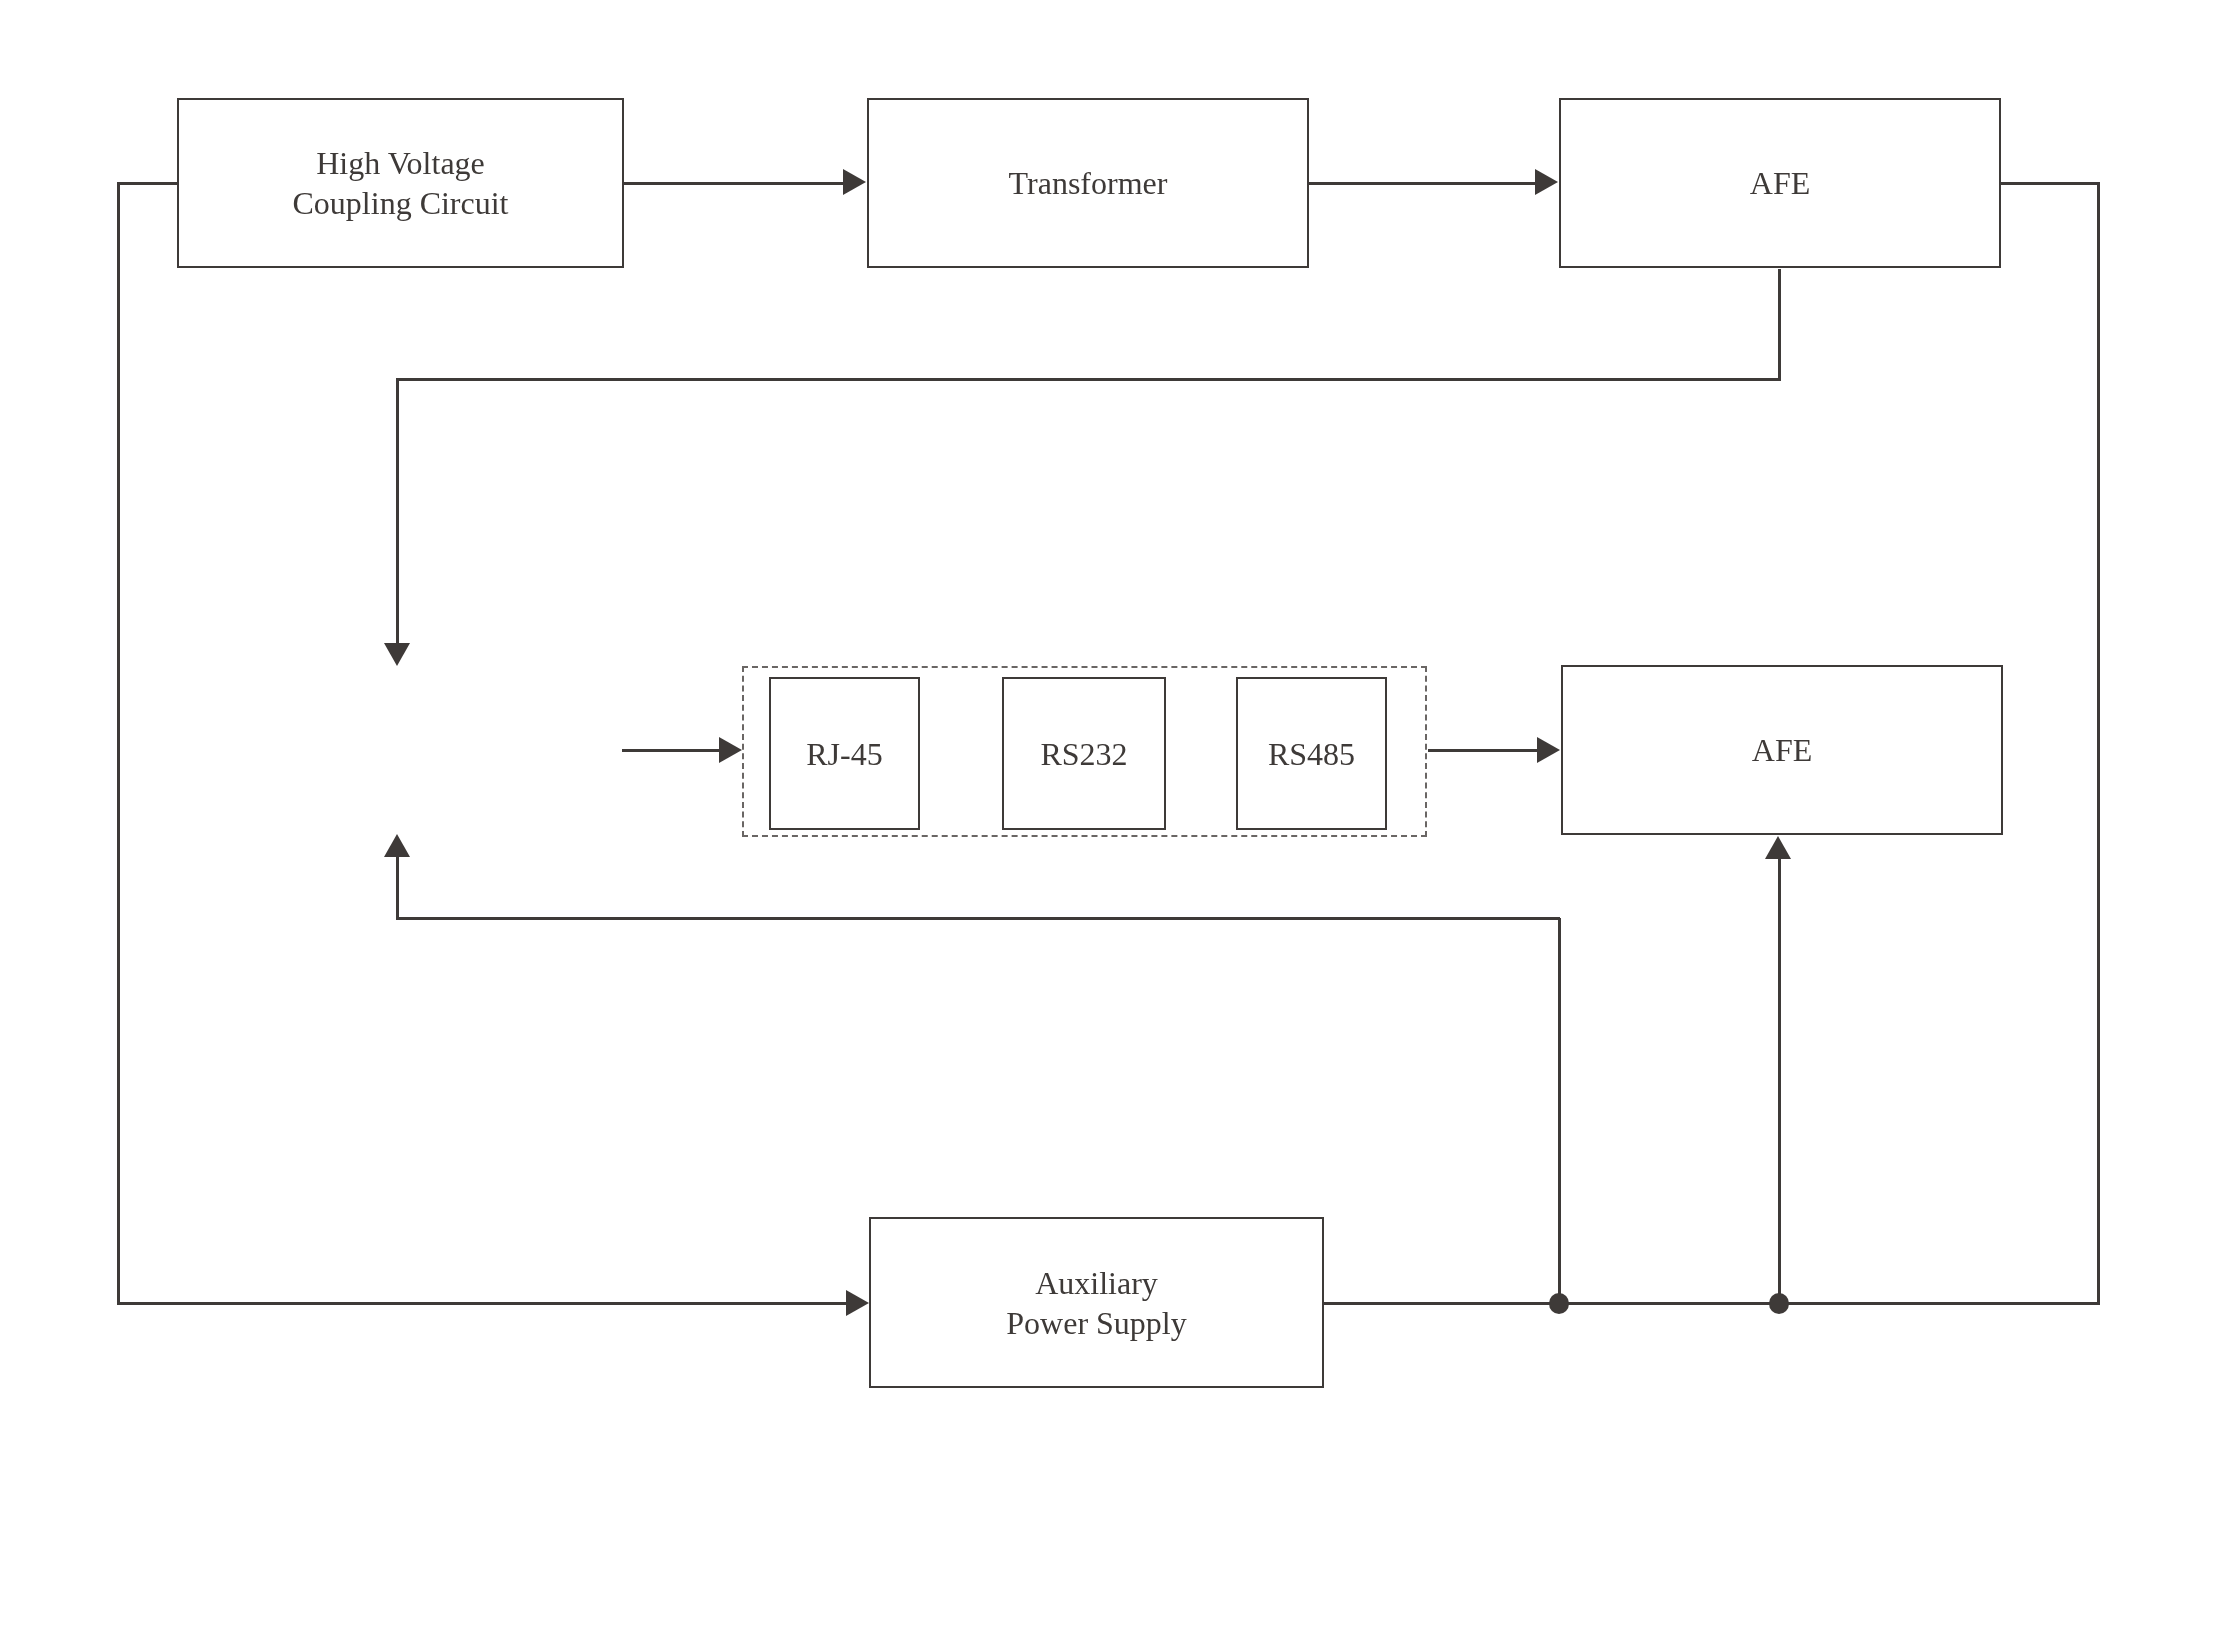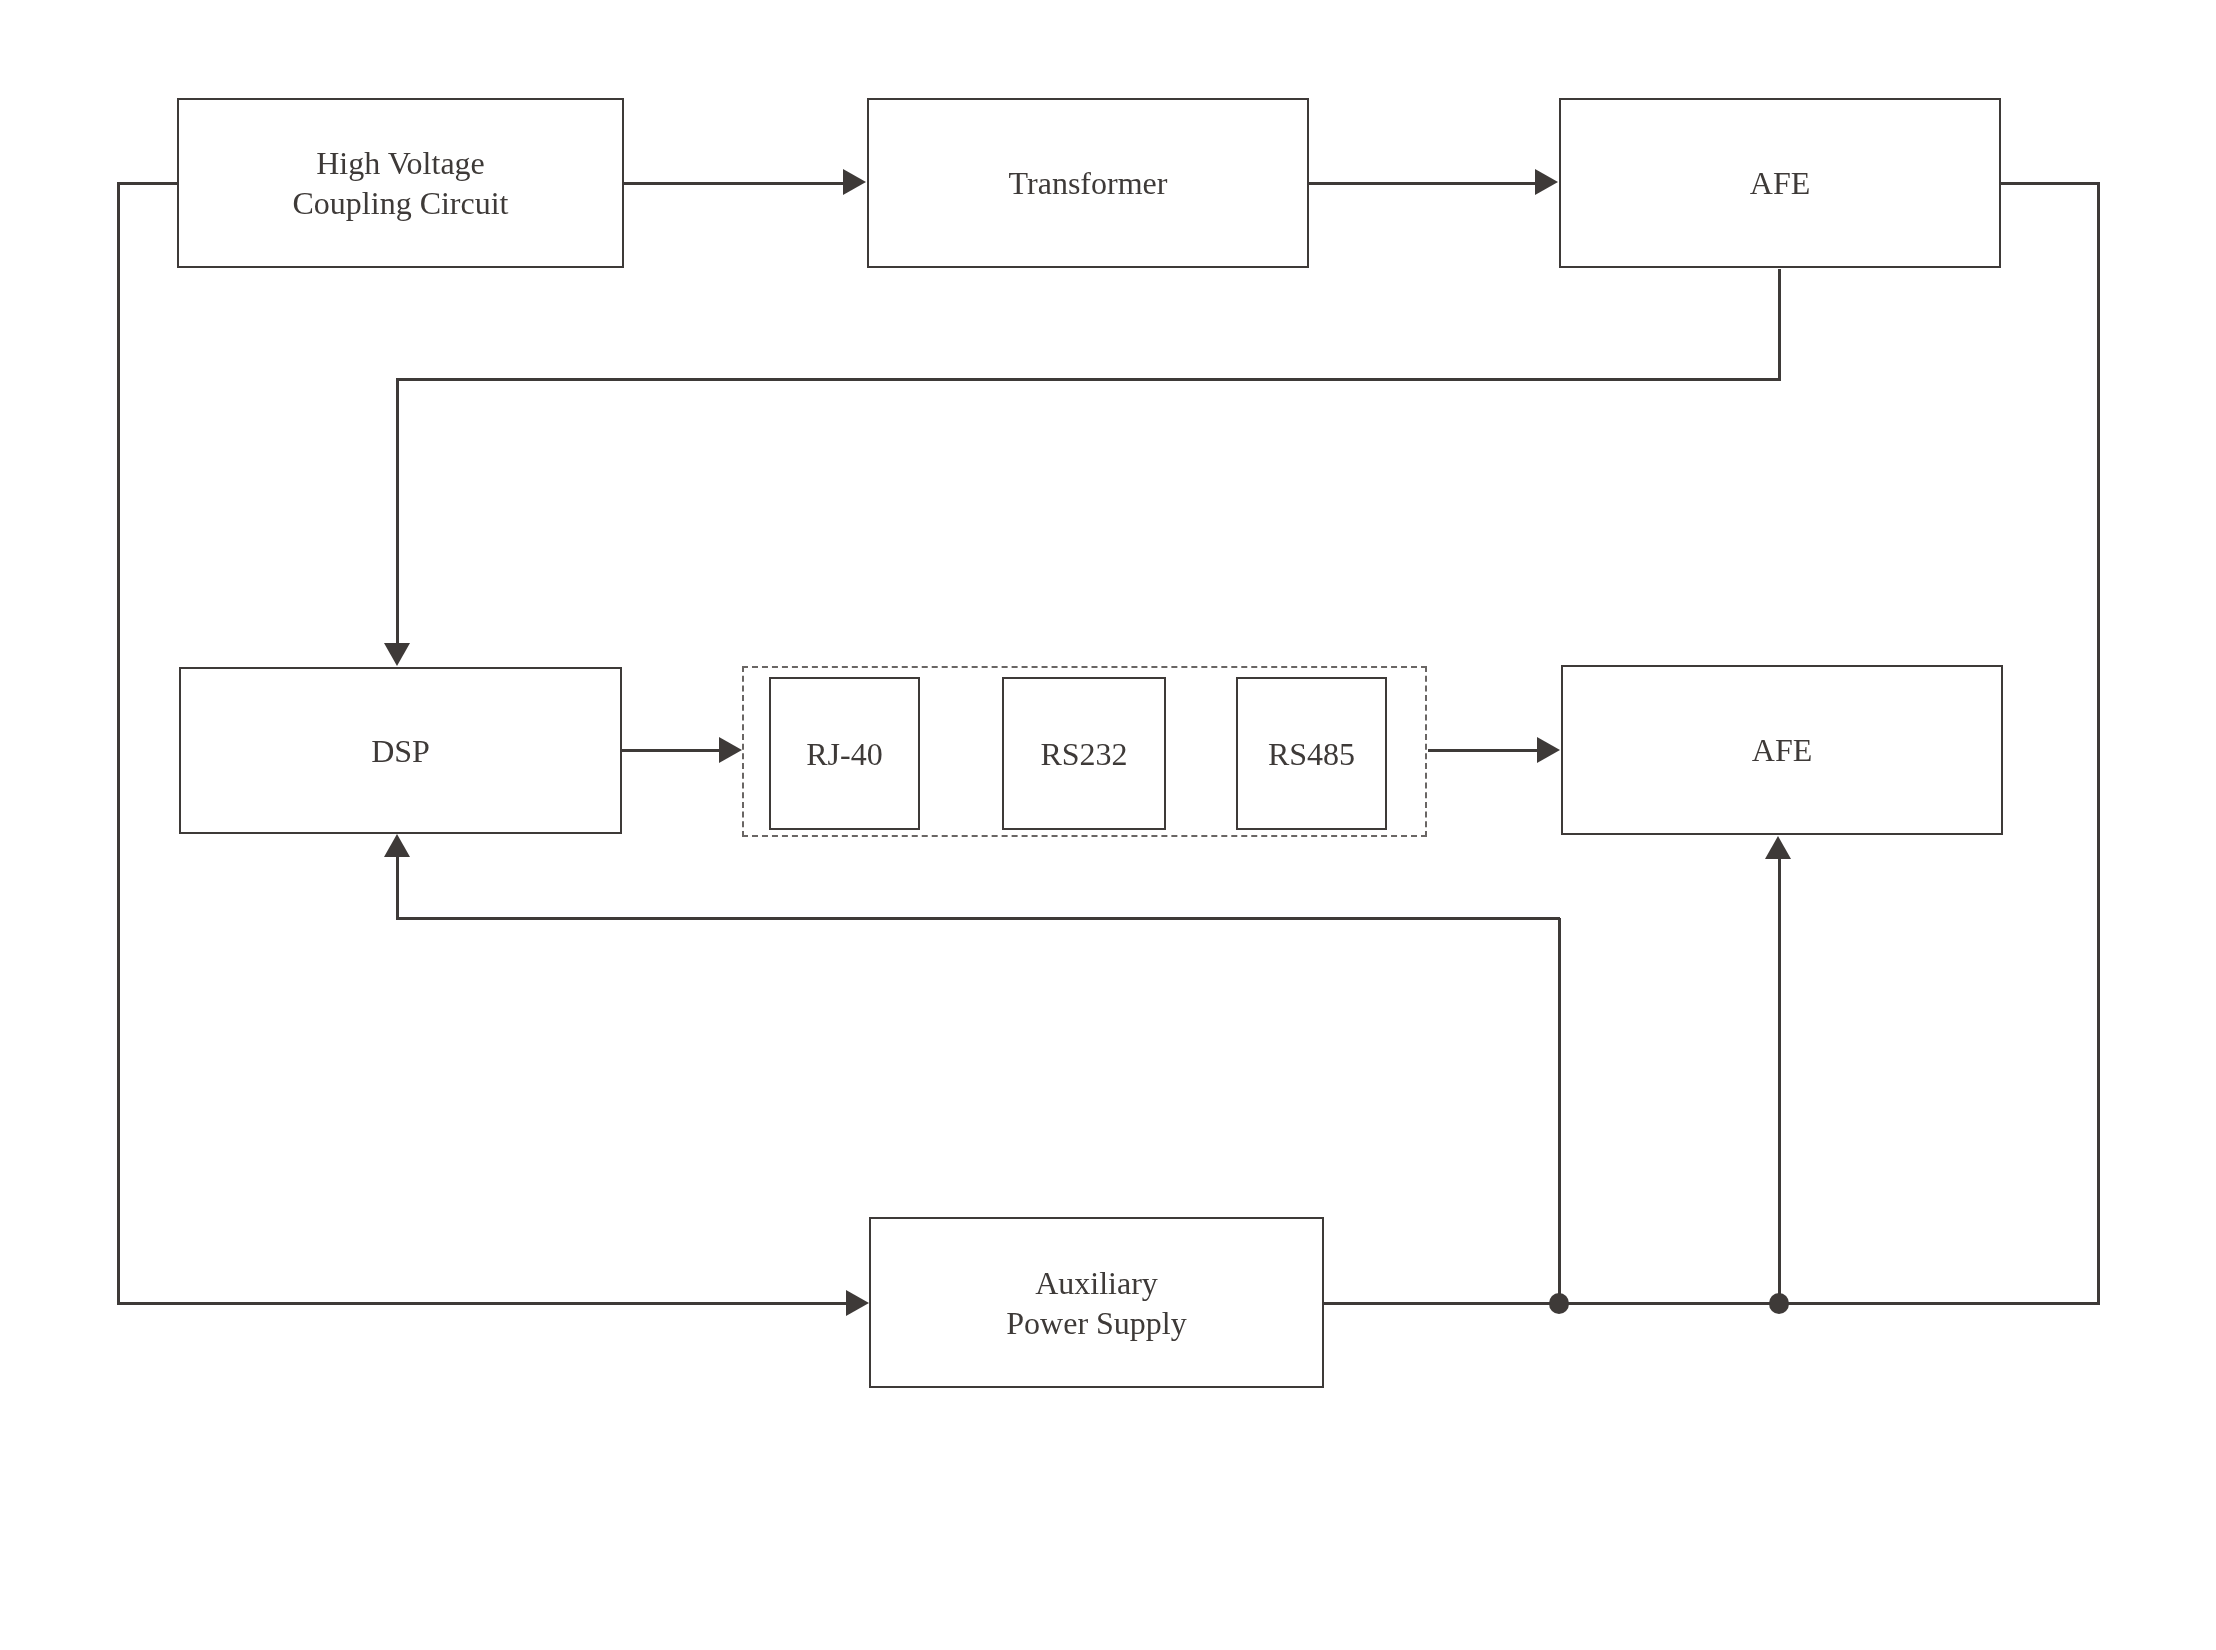--- a/index.html
+++ b/index.html
@@ -155,28 +155,25 @@
   </div>
 
   <div class="node" id="node-transformer">
     <span class="label">Transformer</span>
   </div>
 
   <div class="node" id="node-afe-top">
     <span class="label">AFE</span>
   </div>
 
-  <div class="node" id="node-dsp">
-    <span class="label">DSP</span>
-  </div>
 
   <div class="group-dashed" id="group-interfaces"></div>
 
   <div class="node" id="node-rj45">
-    <span class="label">RJ-40</span>
+    <span class="label">RJ-45</span>
   </div>
 
   <div class="node" id="node-rs232">
     <span class="label">RS232</span>
   </div>
 
   <div class="node" id="node-rs485">
     <span class="label">RS485</span>
   </div>
 

